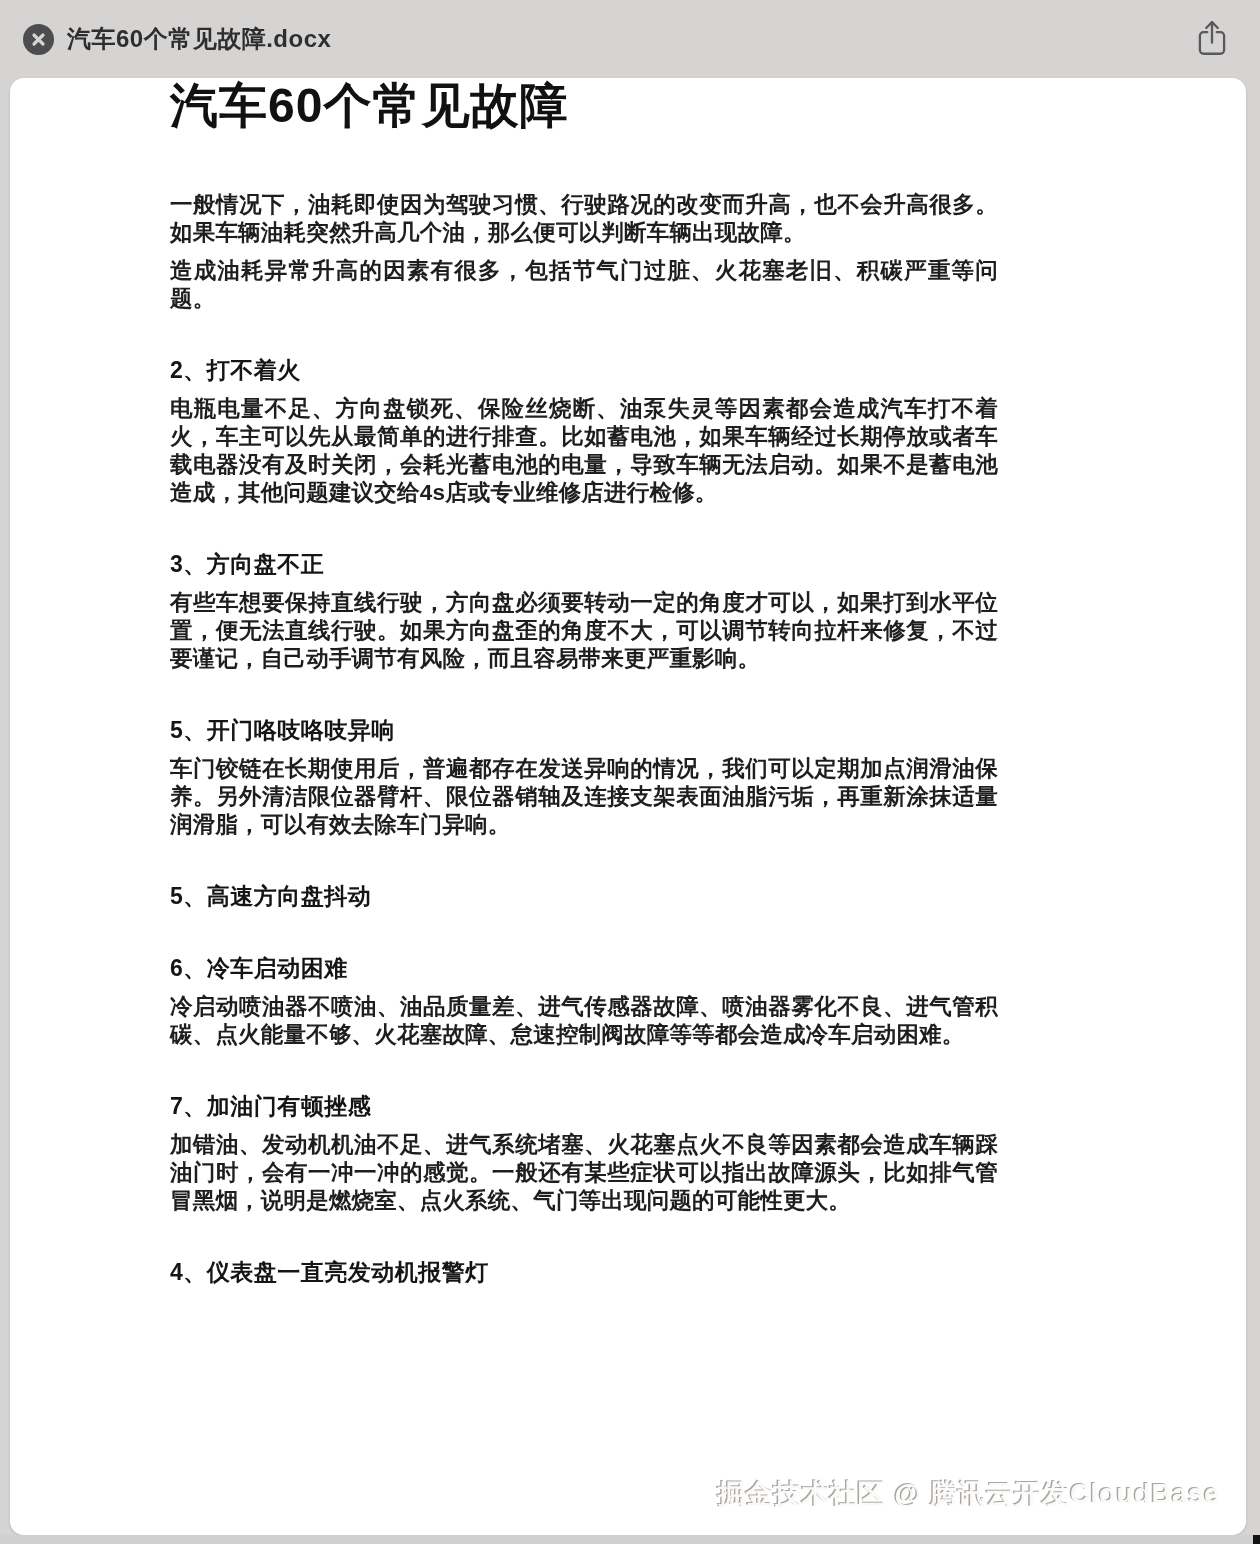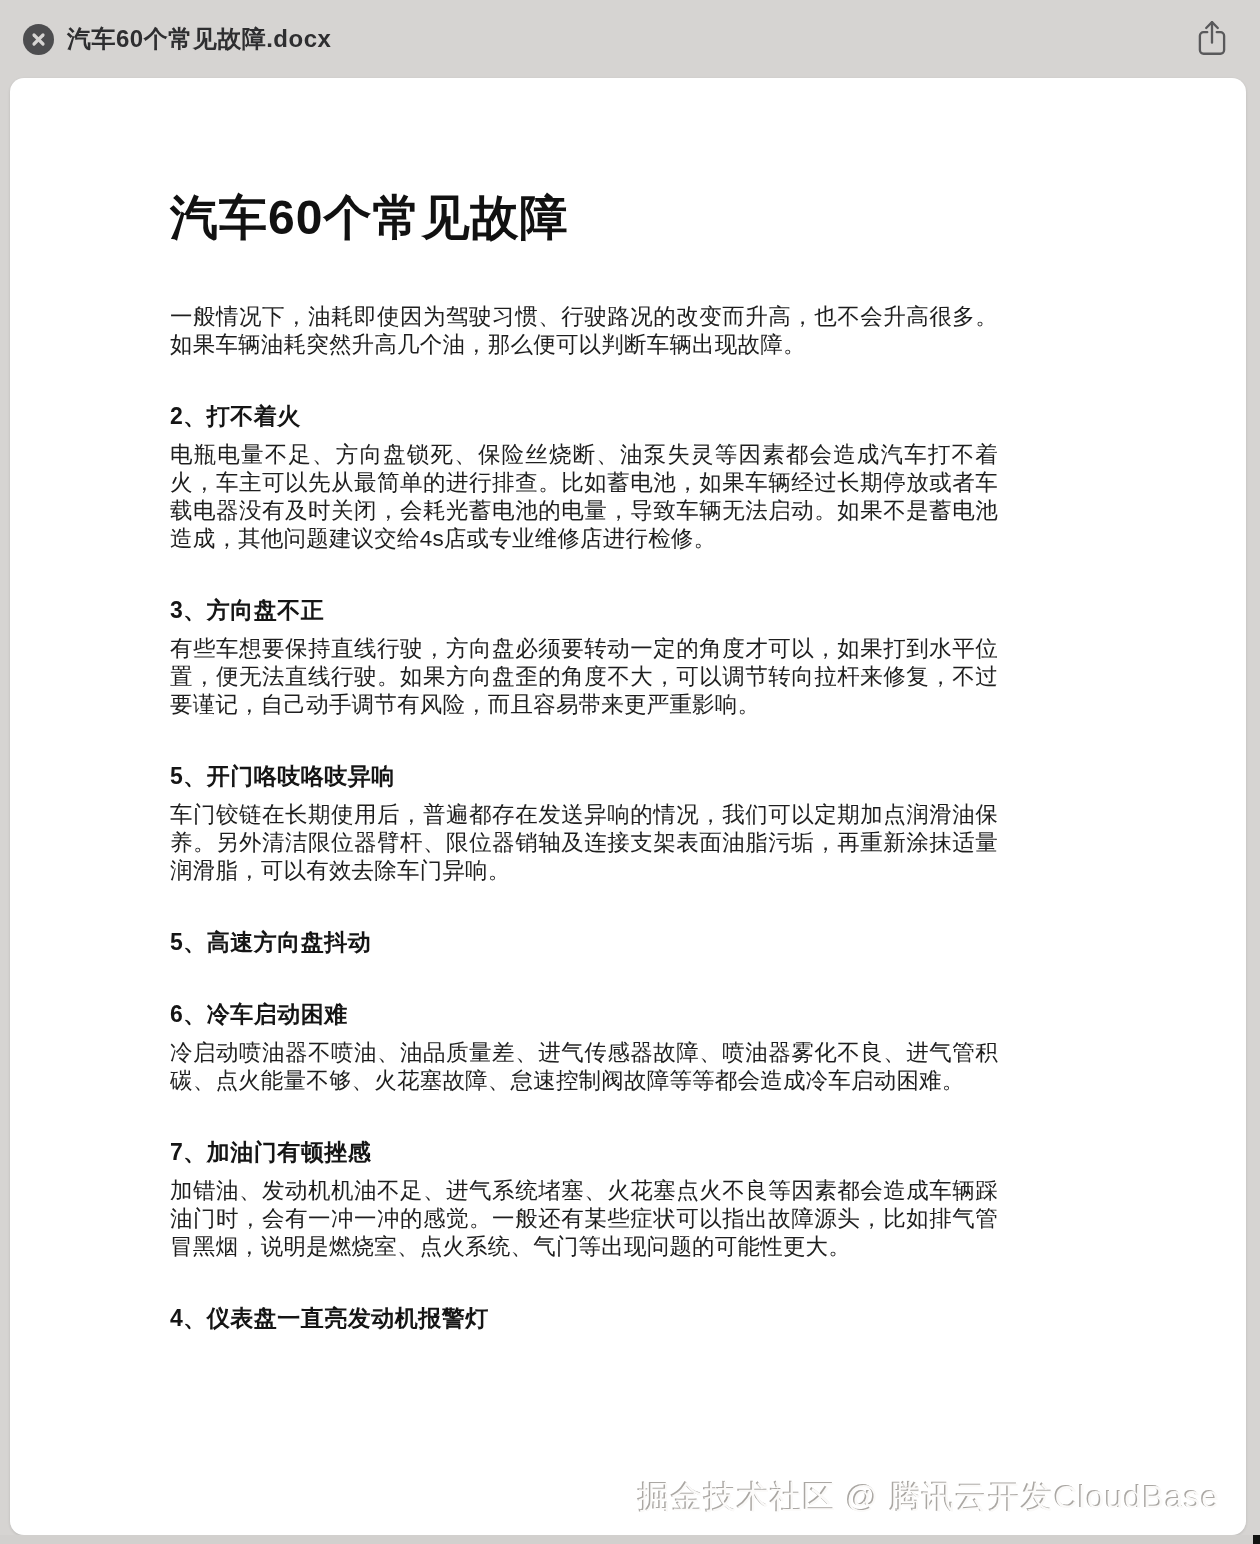--- a/index.html
+++ b/index.html
@@ -41,52 +41,51 @@
   
   .page-card {
     position: absolute; top: 78px; left: 10px;
     width: 1236px; height: 1457px;
     background: #ffffff;
     border-radius: 14px;
     box-shadow: 0 1px 3px rgba(0,0,0,0.12);
     overflow: hidden;
   }
   .doc-content {
-    padding-top: 112px;
     margin-left: 160px;
     width: 828px;
     color: #1b1b1b;
   }
   .doc-title {
     font-size: 48px; line-height: 55px;
     font-weight: 800; color: #111;
     letter-spacing: 1px;
     margin-bottom: 58px;
   }
   .section { margin-bottom: 42px; }
   .section h2 {
     font-size: 23px; line-height: 30px;
     font-weight: 700; color: #151515;
     margin-bottom: 10px;
     letter-spacing: 0.5px;
   }
   .section p {
     font-size: 22.5px; line-height: 28px;
-    font-weight: 400; color: #1e1e1e;
+    font-weight: 700; color: #1e1e1e;
     text-align: justify;
     margin-bottom: 10px;
     letter-spacing: 0.2px;
   }
   .section p:last-child { margin-bottom: 0; }
 
   
   .watermark {
     position: absolute;
     top: 1398px; right: 26px;
-    font-size: 32px; font-weight: 400;
+    font-size: 27px; font-weight: 700;
     color: #fbfaf9;
     text-shadow: -1.5px -1.5px 0 #aaa7a3, 1.5px 1.5px 0 #ffffff;
     letter-spacing: 1px;
     white-space: nowrap;
     pointer-events: none;
   }
 
   
   .bottom-strip {
     position: absolute; left: 0; bottom: 0;
@@ -122,20 +121,21 @@
     </span>
   </div>
 </header>
 
 <main class="page-card">
   <article class="doc-content">
     <h1 class="doc-title">汽车60个常见故障</h1>
 
     <section class="section">
       <p>一般情况下，油耗即使因为驾驶习惯、行驶路况的改变而升高，也不会升高很多。如果车辆油耗突然升高几个油，那么便可以判断车辆出现故障。</p>
+      <p>造成油耗异常升高的因素有很多，包括节气门过脏、火花塞老旧、积碳严重等问题。</p>
     </section>
 
     <section class="section">
       <h2>2、打不着火</h2>
       <p>电瓶电量不足、方向盘锁死、保险丝烧断、油泵失灵等因素都会造成汽车打不着火，车主可以先从最简单的进行排查。比如蓄电池，如果车辆经过长期停放或者车载电器没有及时关闭，会耗光蓄电池的电量，导致车辆无法启动。如果不是蓄电池造成，其他问题建议交给4s店或专业维修店进行检修。</p>
     </section>
 
     <section class="section">
       <h2>3、方向盘不正</h2>
       <p>有些车想要保持直线行驶，方向盘必须要转动一定的角度才可以，如果打到水平位置，便无法直线行驶。如果方向盘歪的角度不大，可以调节转向拉杆来修复，不过要谨记，自己动手调节有风险，而且容易带来更严重影响。</p>

